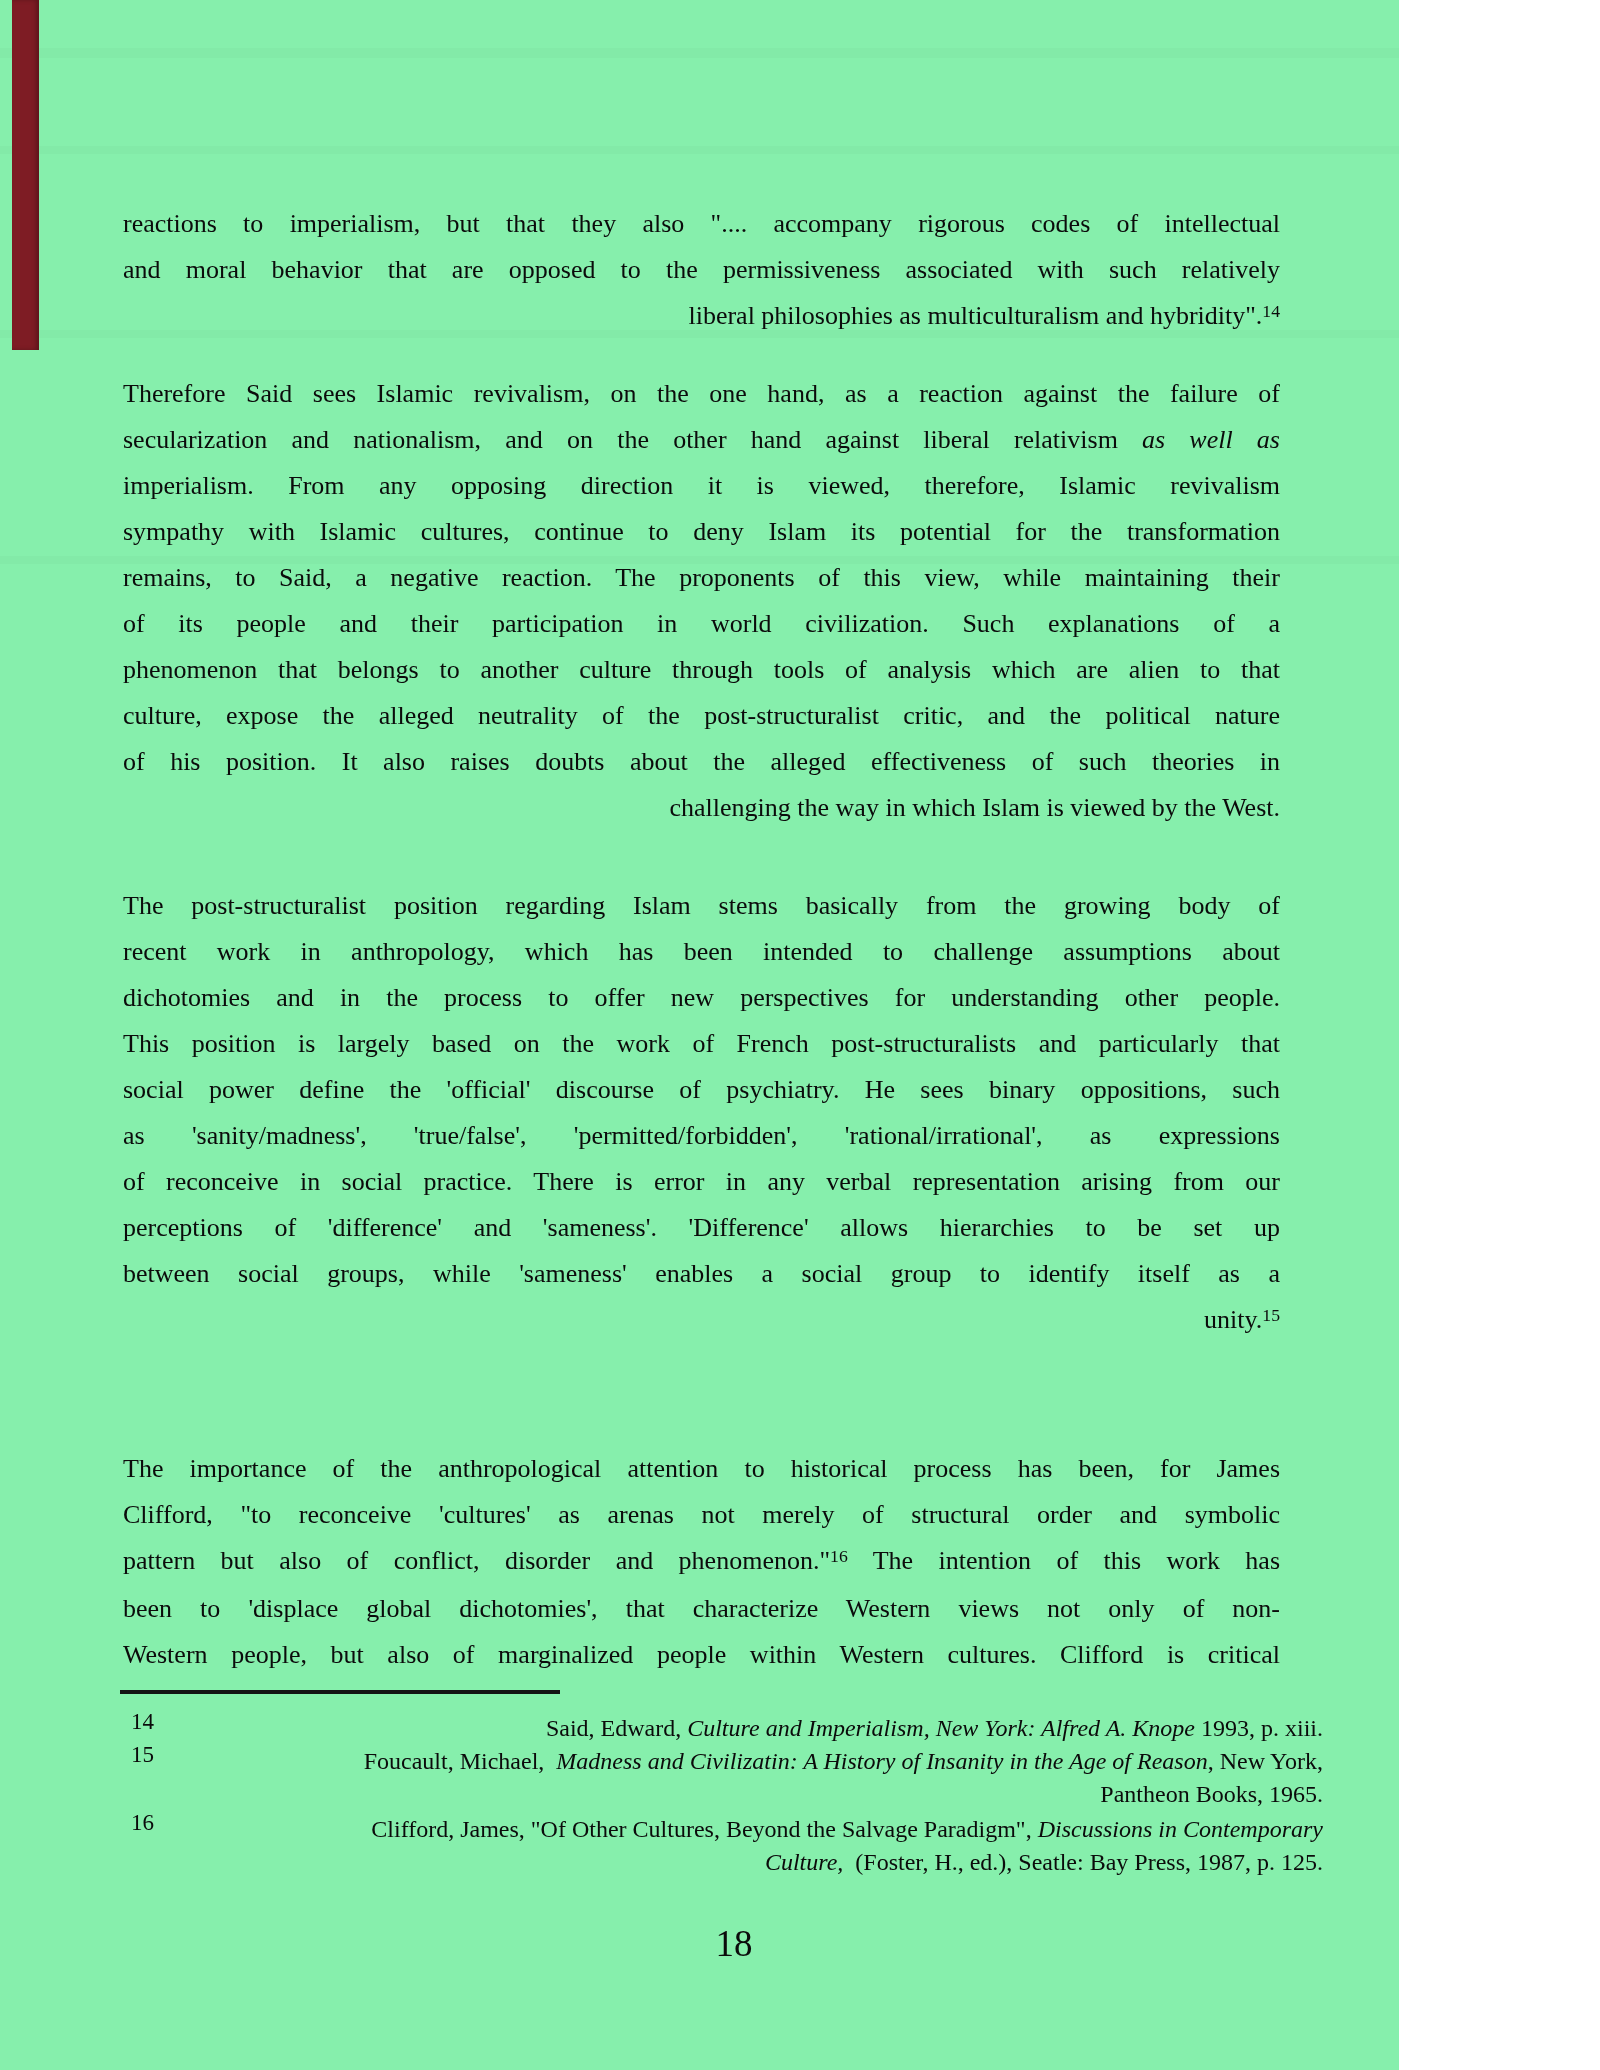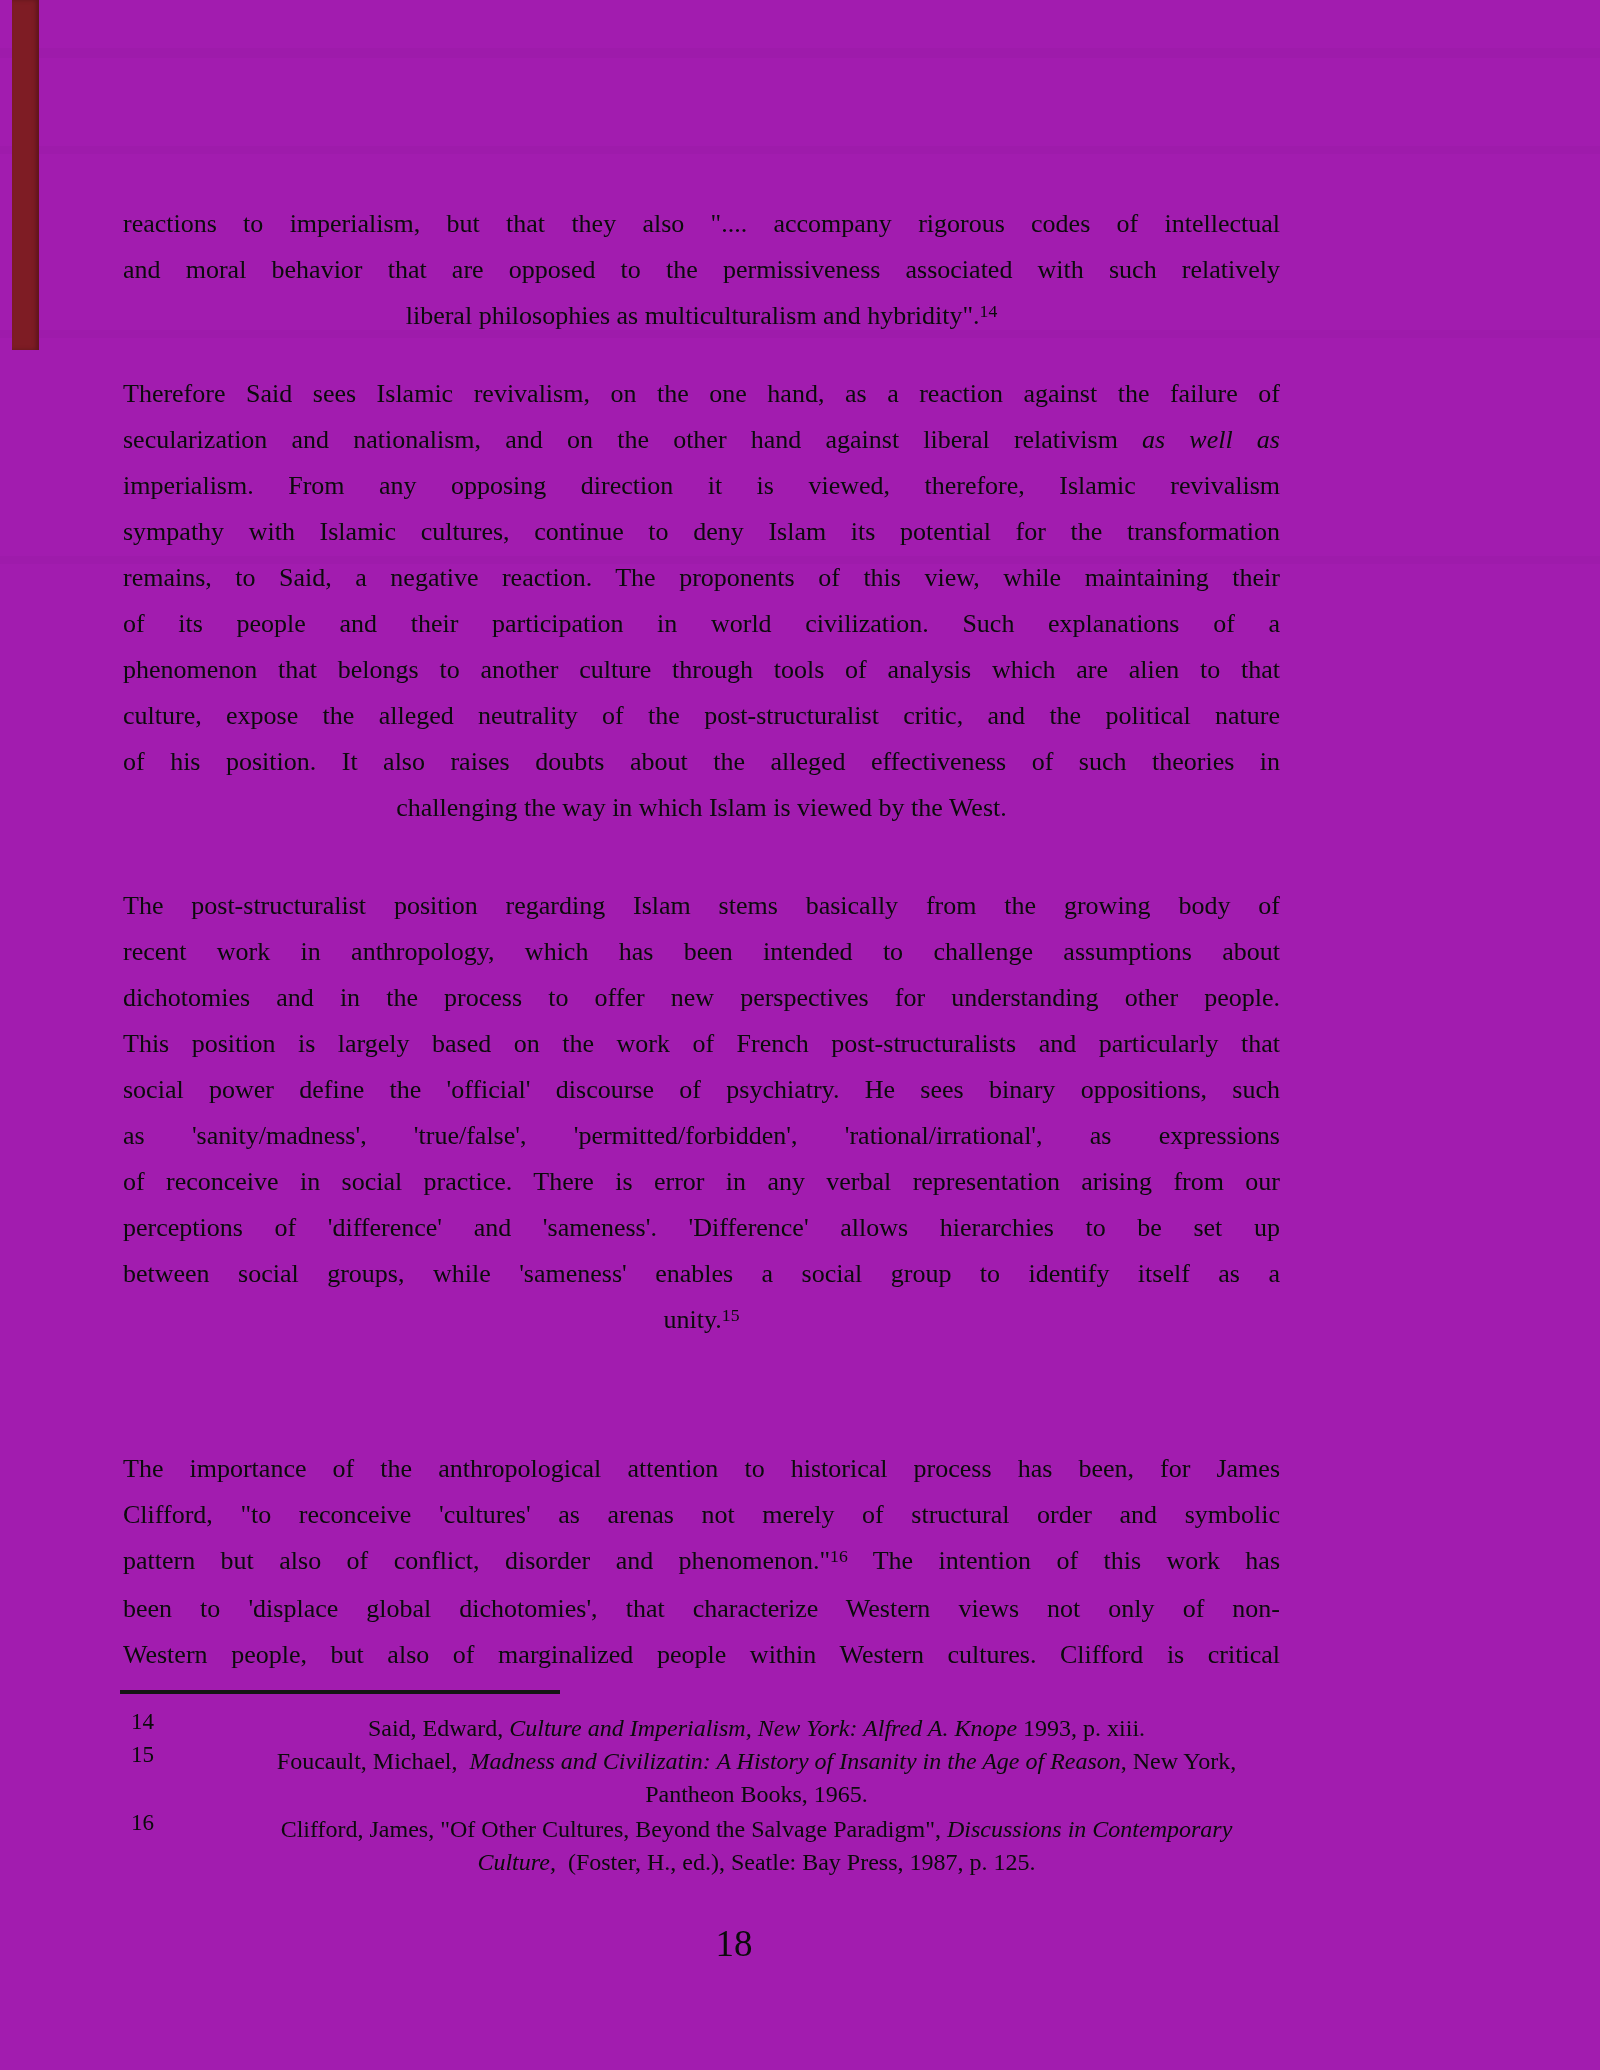--- a/index.html
+++ b/index.html
@@ -1,21 +1,21 @@
 <!DOCTYPE html>
 <html><head>
 <meta charset="utf-8">
 <title>Document Page</title>
 <style>
   html, body { margin: 0; padding: 0; }
   .page {
     position: relative;
-    width: 1600px;
+    width: 1399px;
     height: 2070px;
-    background: #a21caf;
+    background: #86efac;
     font-family: "Liberation Serif", serif;
     color: #0b0b0b;
     overflow: hidden;
   }
   
   .band { position: absolute; left: 0; width: 100%; background: rgba(0,0,0,0.018); }
   .band.b1 { top: 48px;  height: 10px; }
   .band.b2 { top: 146px; height: 8px; }
   .band.b3 { top: 330px; height: 8px; }
   .band.b4 { top: 556px; height: 8px; }
@@ -31,21 +31,21 @@
     position: absolute;
     left: 123px;
     width: 1157px;
     font-size: 26px;
     line-height: 46px;
   }
   .p0 { top: 201px; }
   .p1 { top: 371px; }
   .p2 { top: 883px; }
   .p3 { top: 1446px; }
-  .line { text-align: center; }
+  .line { text-align: right; }
   .line.j { text-align: justify; text-align-last: justify; text-justify: inter-word; }
   .i { font-style: italic; }
   .sup { font-size: 0.68em; position: relative; top: -0.38em; }
   .fnsep {
     position: absolute;
     left: 120px; top: 1690px;
     width: 440px; height: 4px;
     background: #151515;
   }
   .fn {

